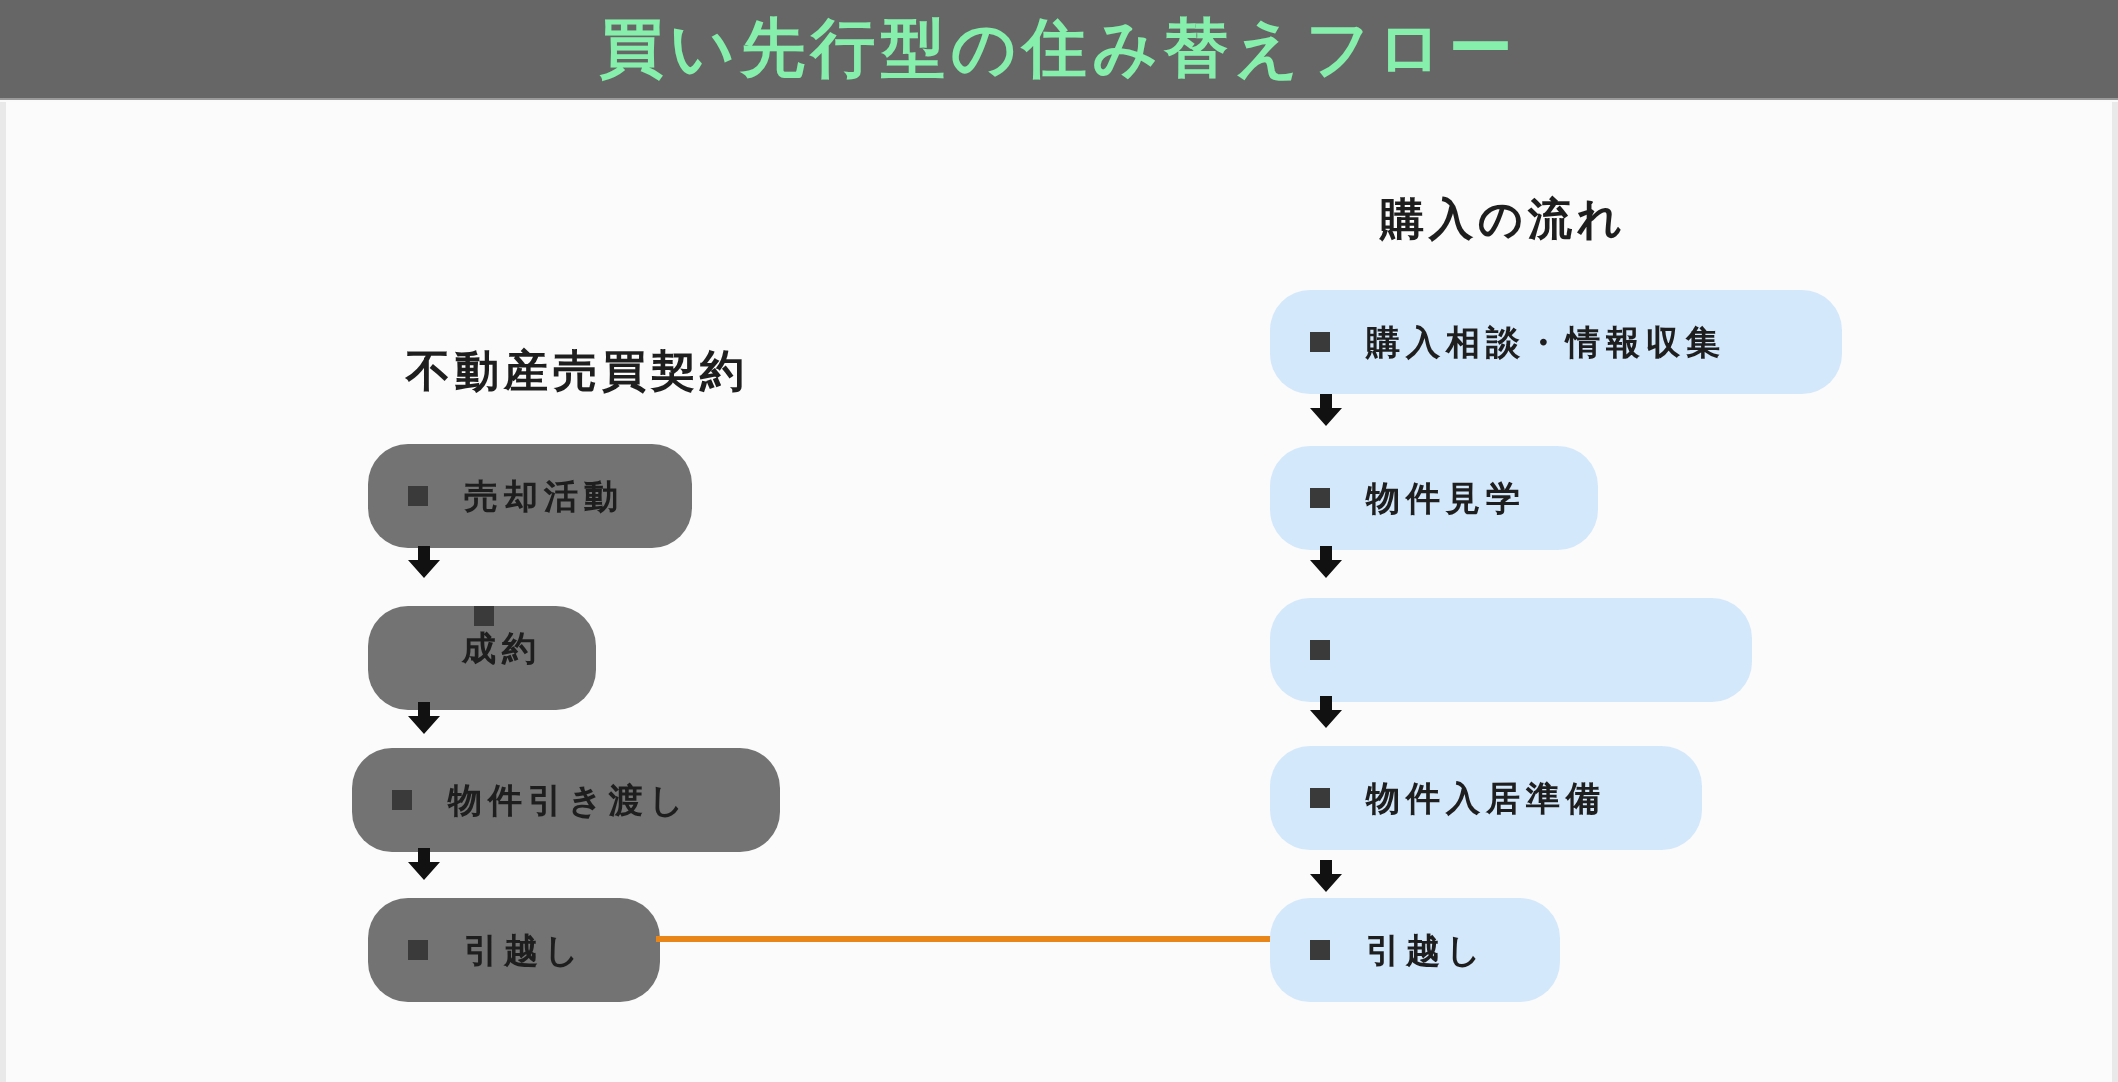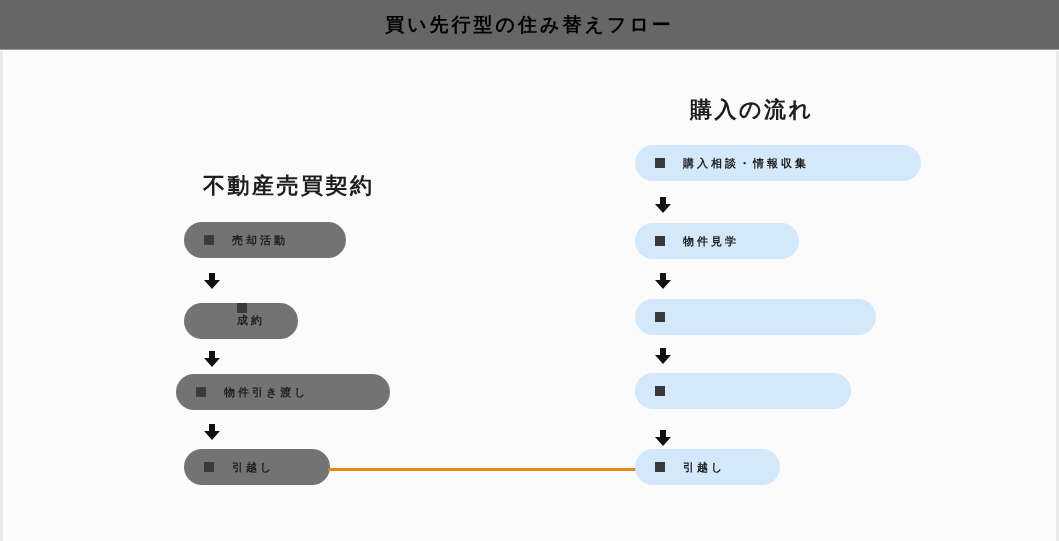--- a/index.html
+++ b/index.html
@@ -5,35 +5,35 @@
   * { box-sizing: border-box; margin: 0; padding: 0; }
   html, body { width: 1059px; height: 541px; overflow: hidden; background: #fafafa; }
   body { position: relative; font-family: "DejaVu Sans", "Liberation Sans", sans-serif; color: #1e1e1e; }
 
   .header-bar {
     position: absolute; left: 0; top: 0; width: 1059px; height: 50px;
     background: #666666; border-bottom: 1px solid #9a9a9a;
     display: flex; align-items: center; justify-content: center;
   }
   .header-title {
-    color: #000000; font-size: 19px; font-weight: bold; letter-spacing: 3px; font-family: Liberation Mono, monospace;
+    color: #86efac; font-size: 32px; font-weight: bold; letter-spacing: 3px; font-family: Liberation Mono, monospace;
   }
   .canvas {
     position: absolute; left: 0; top: 51px; width: 1059px; height: 490px;
     background: #fbfbfb; border-left: 3px solid #e9e9e9; border-right: 3px solid #e9e9e9;
   }
 
   .col-title {
     position: absolute; font-size: 22px; font-weight: bold; letter-spacing: 2.5px; color: #1e1e1e;
   }
 
   .pill {
-    position: absolute; height: 36px; border-radius: 20px;
+    position: absolute; height: 52px; border-radius: 20px;
     display: flex; align-items: center; padding-left: 20px;
-    font-size: 11px; font-weight: bold; letter-spacing: 3px; color: #1e1e1e;
+    font-size: 17px; font-weight: bold; letter-spacing: 3px; color: #1e1e1e;
     white-space: nowrap;
   }
   .pill.pink { background: #737373; }
   .pill.blue { background: #d4e8fb; }
 
   .bullet {
     display: inline-block; width: 10px; height: 10px; background: #3a3a3a;
     margin-right: 18px; flex: 0 0 10px;
   }
   .pill .label.heavy { font-weight: 900; }
@@ -122,20 +122,21 @@
   <span class="bullet"></span>
 </div>
 <div class="arrow" style="left:654px; top:347px;">
   <svg viewBox="0 0 18 18">
       <path d="M6 1 H12 V8 H17 L9 17 L1 8 H6 Z" fill="#111"></path>
     </svg>
 </div>
 
 <div class="pill blue" style="left:635px; top:373px; width:216px;">
   <span class="bullet"></span>
+  <span class="label">物件入居準備</span>
 </div>
 <div class="arrow" style="left:654px; top:429px;">
   <svg viewBox="0 0 18 18">
       <path d="M6 1 H12 V8 H17 L9 17 L1 8 H6 Z" fill="#111"></path>
     </svg>
 </div>
 
 <div class="pill blue" style="left:635px; top:449px; width:145px;">
   <span class="bullet"></span>
   <span class="label">引越し</span>

